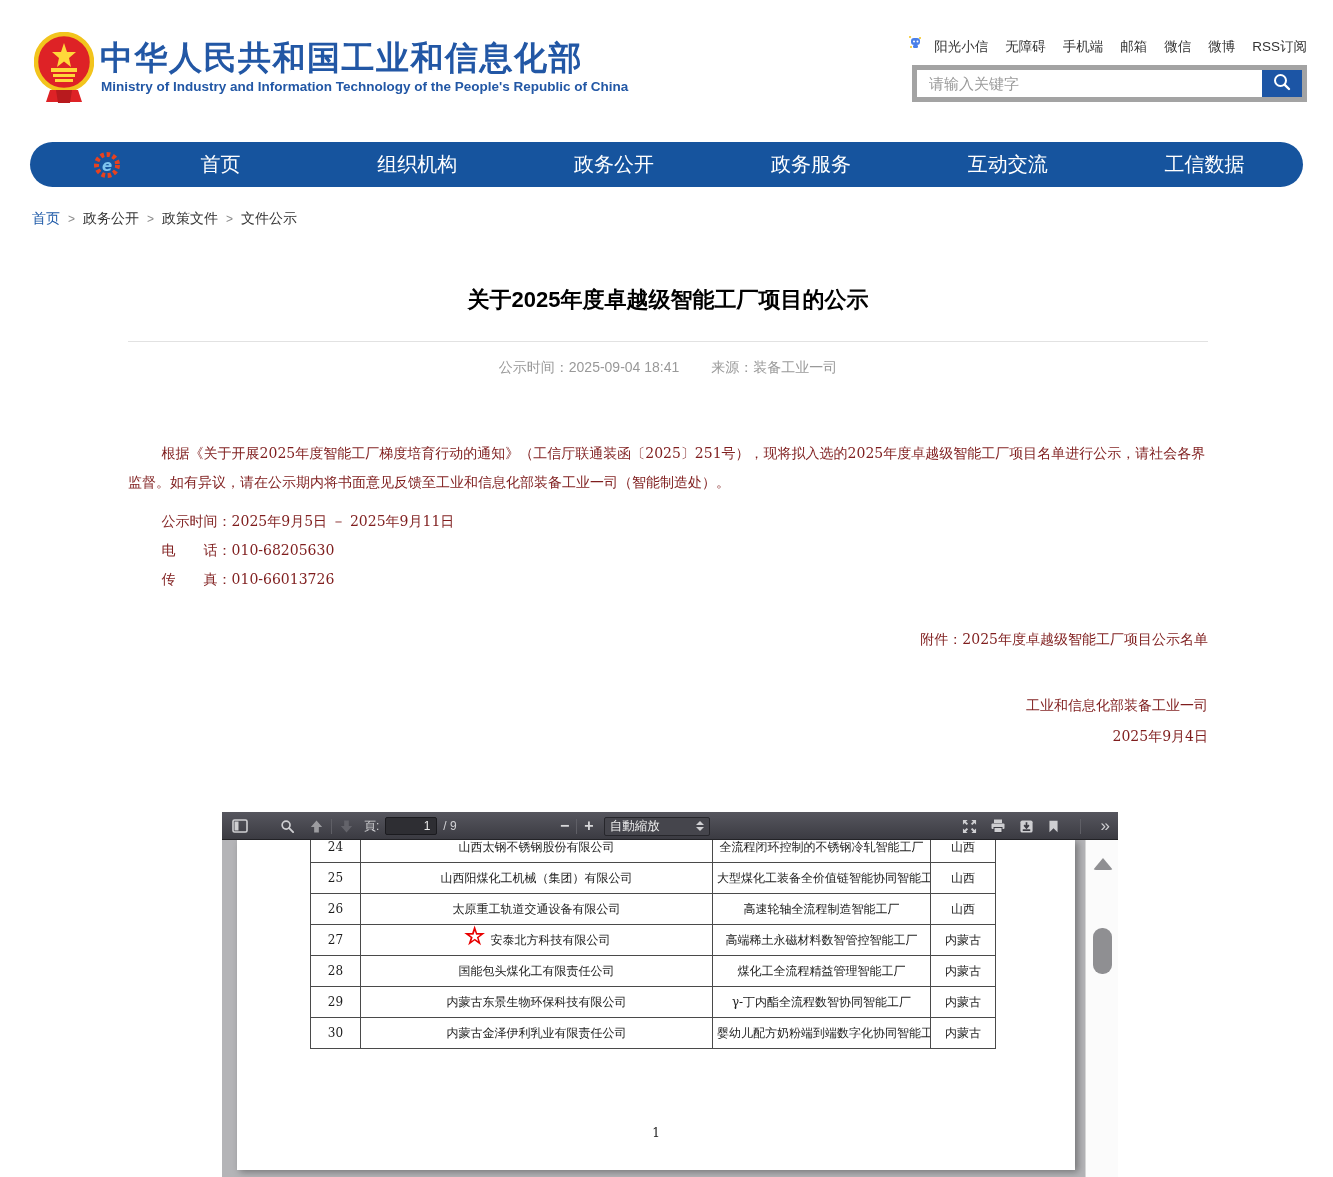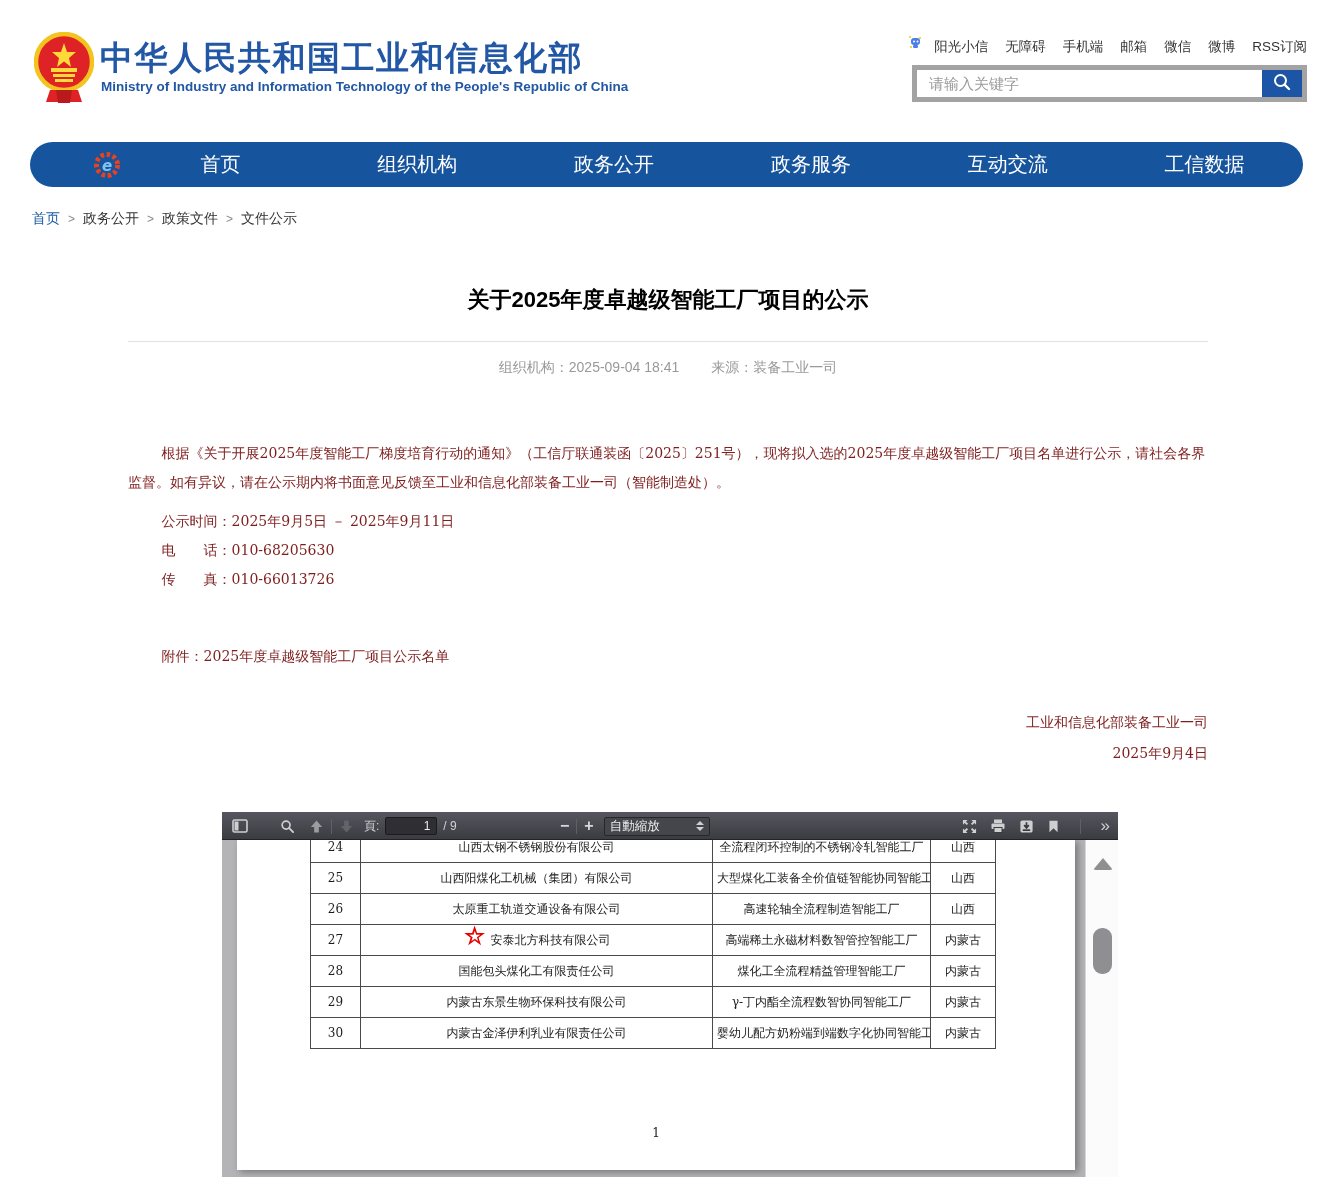--- a/index.html
+++ b/index.html
@@ -32,21 +32,21 @@
   
   .article { position:absolute; left:128px; top:285px; width:1080px; font-family:"DejaVu Serif", serif; }
   .article-title { text-align:center; font-size:22px; font-weight:bold; color:#000; font-family:"Liberation Sans",sans-serif; }
   .article-rule { border:none; border-top:1px solid #e2e2e2; margin-top:26px; }
   .article-meta { text-align:center; margin-top:17px; font-size:14px; color:#999; font-family:"Liberation Sans",sans-serif; }
   .article-meta .meta-src { margin-left:28px; }
   .article-body { margin-top:62px; font-size:14px; line-height:29px; color:#7f1d1d; }
   .article-body p.indent { text-indent:2.4em; }
   .contact-block { margin-top:10px; }
   .contact-block p { text-indent:2.4em; }
-  .attachment-line { margin-top:48px; text-indent:2.4em; }
+  .attachment-line { margin-top:31px; text-indent:2.4em;text-align:right; }
   .signature-block { margin-top:36px; text-align:right; }
   .signature-block p { line-height:31px; }
   
   .pdf-viewer { position:absolute; left:222px; top:812px; width:896px; height:365px; background:#b4b4b7; }
   .pdf-toolbar { position:relative; height:28px; background:linear-gradient(#56565e,#3b3b42); border-bottom:1px solid #222226; color:#d2d2d5; }
   .tb-left { position:absolute; left:10px; top:0; height:28px; display:flex; align-items:center; }
   .tb-zoom { position:absolute; left:338px; top:0; height:28px; display:flex; align-items:center; }
   .tb-right { position:absolute; right:8px; top:0; height:28px; display:flex; align-items:center; gap:13px; }
   .tb-btn { display:flex; align-items:center; justify-content:center; cursor:pointer; }
   .tb-sep { width:1px; height:15px; background:#5f5f66; margin:0 7px; }
@@ -154,21 +154,21 @@
     <span class="crumb-sep">&gt;</span>
     <span class="crumb">政策文件</span>
     <span class="crumb-sep">&gt;</span>
     <span class="crumb">文件公示</span>
   </div>
 
 <div class="article">
   <div class="article-title">关于2025年度卓越级智能工厂项目的公示</div>
   <hr class="article-rule">
   <div class="article-meta">
-    <span>组织机构：</span><span>2025-09-04 18:41</span>
+    <span>公示时间：</span><span>2025-09-04 18:41</span>
     <span class="meta-src"><span>来源：</span><span>装备工业一司</span></span>
   </div>
   <div class="article-body">
     <p class="indent">根据《关于开展2025年度智能工厂梯度培育行动的通知》（工信厅联通装函〔2025〕251号），现将拟入选的2025年度卓越级智能工厂项目名单进行公示，请社会各界监督。如有异议，请在公示期内将书面意见反馈至工业和信息化部装备工业一司（智能制造处）。</p>
     <div class="contact-block">
       <p>公示时间：2025年9月5日 － 2025年9月11日</p>
       <p>电　　话：010-68205630</p>
       <p>传　　真：010-66013726</p>
     </div>
     <p class="attachment-line">附件：2025年度卓越级智能工厂项目公示名单</p>

